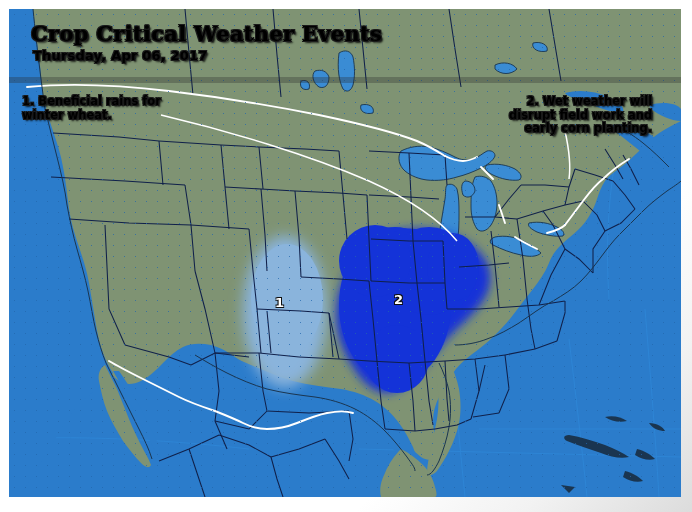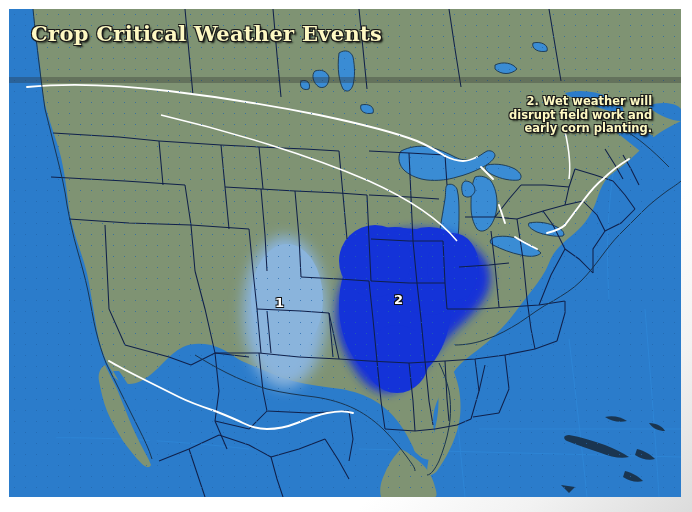--- a/index.html
+++ b/index.html
@@ -47,21 +47,21 @@
   
   #lat-band {
     position:absolute; left:0; top:68px; width:672px; height:6px;
     background: rgba(40,40,40,.30);
     pointer-events:none;
   }
 
   
   .map-text {
     position: absolute;
-    color: #fef9c3;
+    color: #000000;
     font-family: "DejaVu Serif", "Liberation Serif", serif;
     font-weight: bold;
     text-shadow:
        1px 1px 0 #1a1a1a, -1px 1px 0 #1a1a1a,
        1px -1px 0 #1a1a1a, -1px -1px 0 #1a1a1a,
        2px 2px 2px rgba(0,0,0,.85);
     white-space: pre;
     line-height: 1.18;
     pointer-events:none;
   }
@@ -568,21 +568,24 @@
         <path d="M 152,106 C 220,122 300,146 360,172 C 400,190 430,210 448,232"></path>
         <path d="M 556,122 C 560,140 562,156 560,170"></path>
       </g>
     </svg>
 
     <div id="ocean-stipple"></div>
     <div id="lat-band"></div>
 
     <div class="map-text" id="title">Crop Critical Weather Events</div>
 
-
+    <div class="map-text" id="subtitle">Thursday, Apr 06, 2017</div>
+
+    <div class="map-text annot" id="annot-1">1. Beneficial rains for
+winter wheat.</div>
 
     <div class="map-text annot" id="annot-2">2. Wet weather will
 disrupt field work and
 early corn planting.</div>
 
     <div class="region-label" id="label-1">1</div>
 
     <div class="region-label" id="label-2">2</div>
 
   </div>

